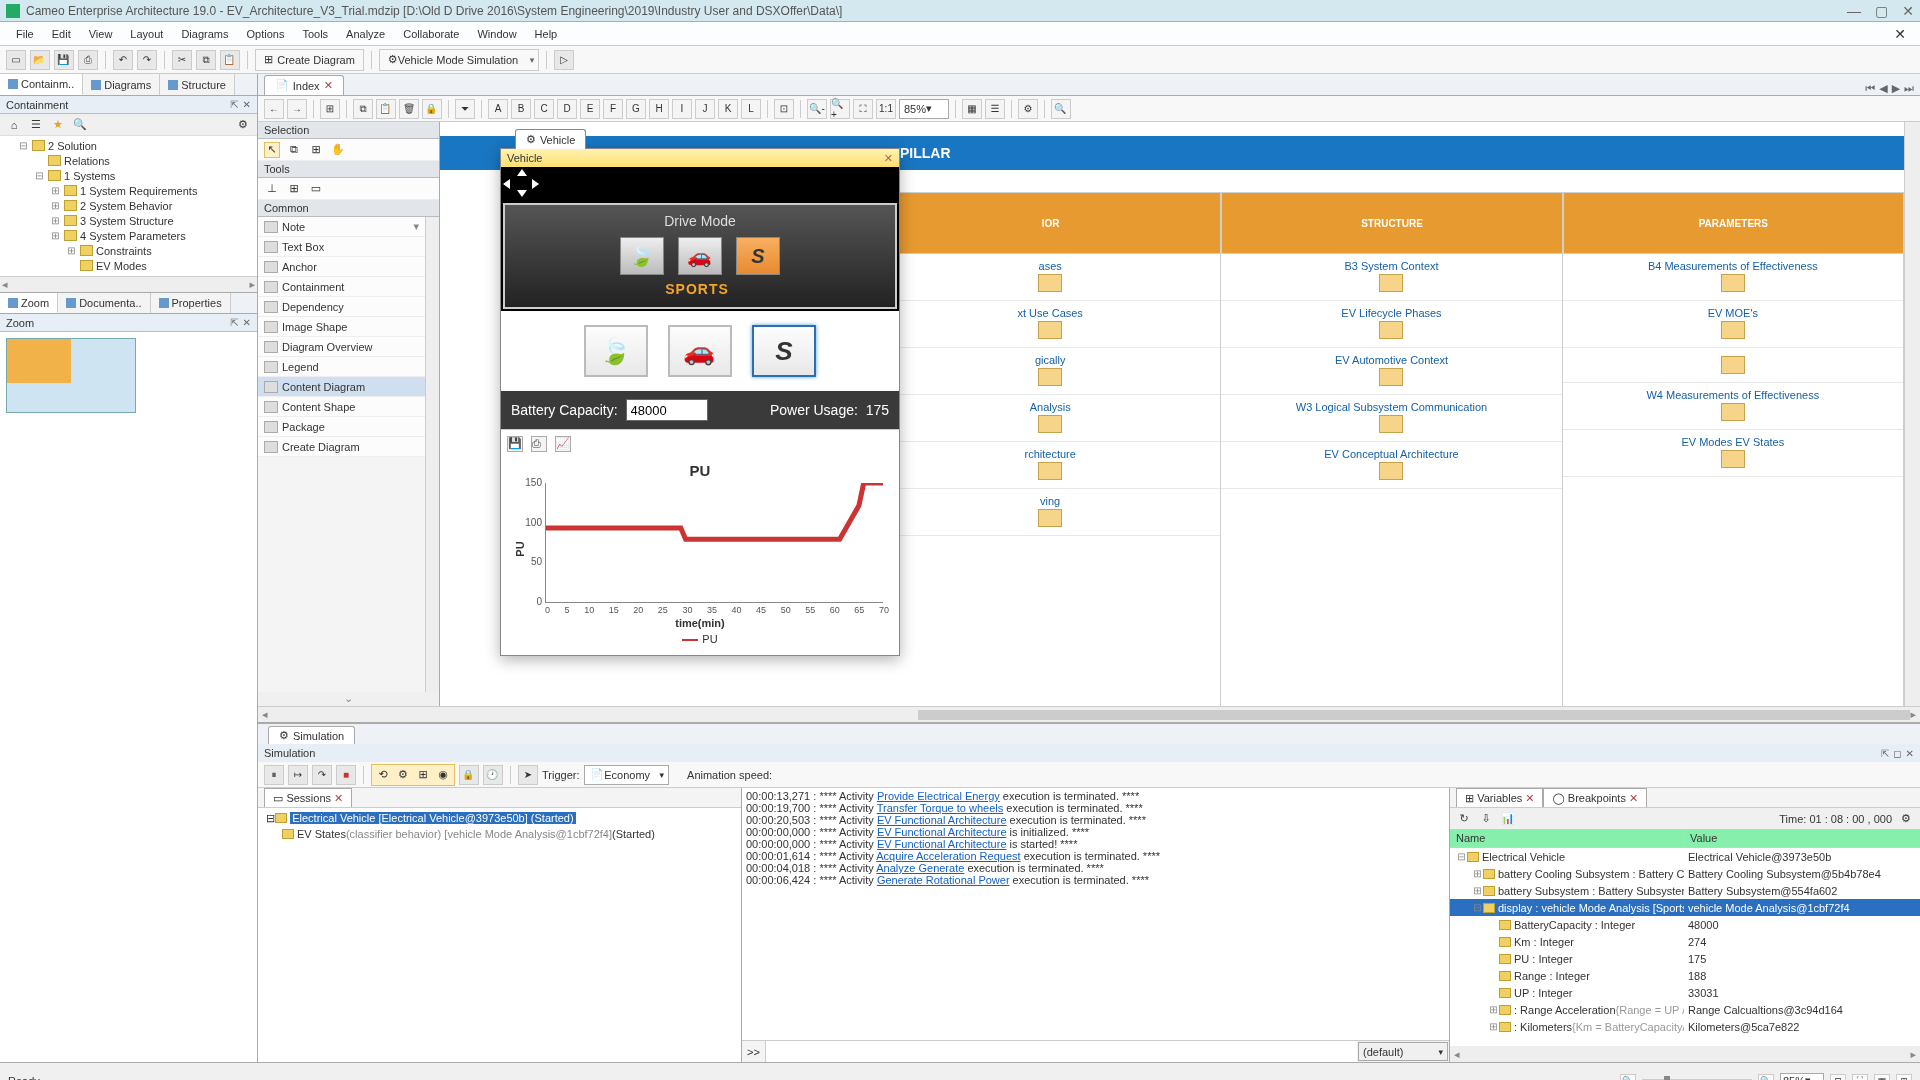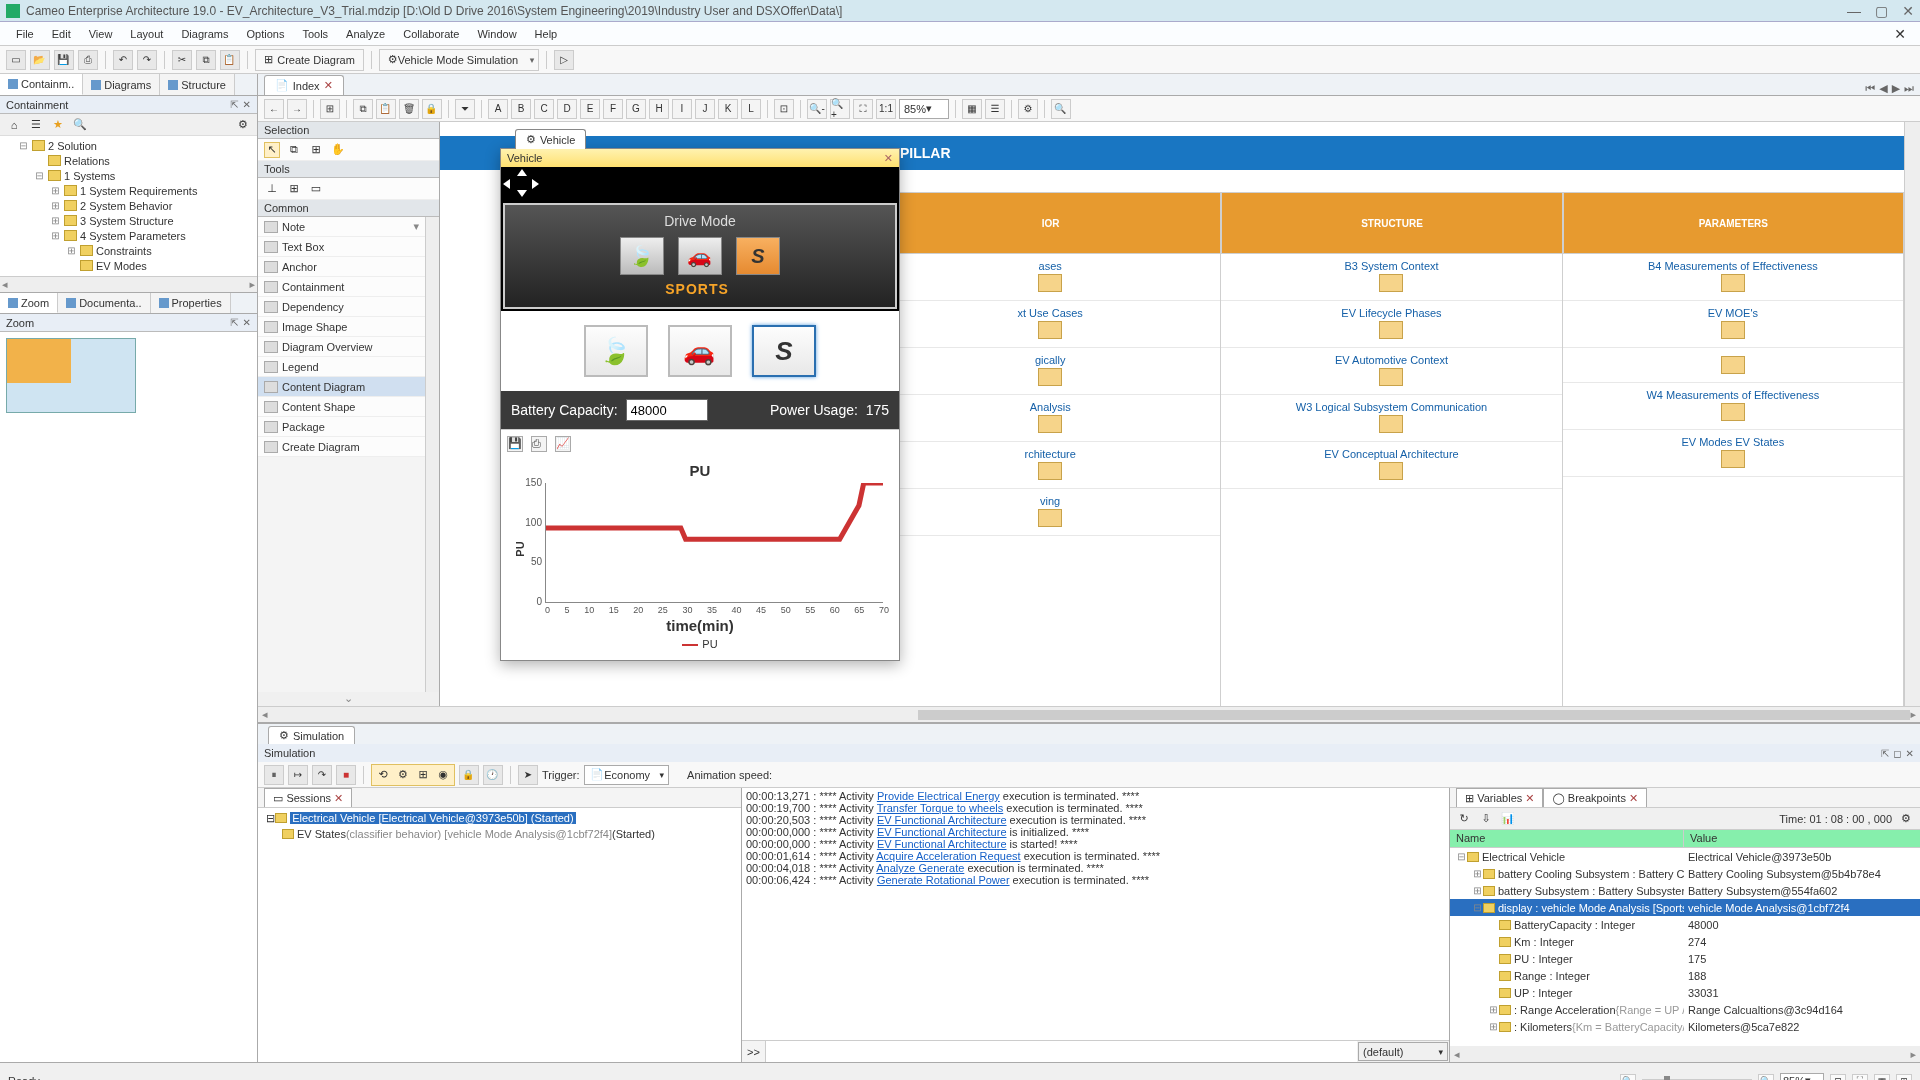--- a/index.html
+++ b/index.html
@@ -118,21 +118,21 @@
 .metrics { background:#3a3a3a; color:#fff; display:flex; align-items:center; padding:8px 10px; gap:8px; font-size:14px;}
 .metrics input { width:82px; height:22px; border:1px solid #666; padding:0 4px; font-size:13px;}
 .metrics .pu { margin-left:auto; }
 .chart-bar { display:flex; gap:8px; padding:6px; border-top:1px solid #ccc;}
 .chart-bar .cb { width:16px; height:16px; border:1px solid #aaa; background:#f4f4f4;}
 .chart { padding: 4px 10px 10px; }
 .chart-title { text-align:center; font-weight:bold; font-size:15px;}
 .chart-plot { position:relative; height:120px; margin:4px 6px 2px 34px; border-left:1px solid #888; border-bottom:1px solid #888;}
 .chart-ylab { position:absolute; left:-30px; width:26px; text-align:right; font-size:10px; color:#555;}
 .chart-xaxis { display:flex; justify-content:space-between; font-size:9px; color:#555; margin-left:34px;}
-.chart-xlabel { text-align:center; font-size:15px; font-weight:bold; margin-top:2px;}
+.chart-xlabel { text-align:center; font-size:11px; font-weight:bold; margin-top:2px;}
 .chart-legend { text-align:center; font-size:11px; margin-top:4px;}
 .chart-legend .sw { display:inline-block; width:16px; height:2px; background:#c33; vertical-align:middle; margin-right:4px;}
 .chart-pu { position:absolute; left:-34px; top:50%; transform:rotate(-90deg); font-size:11px; font-weight:bold;}
 
 .canvas-hscroll { height:16px; background:#eee; border-top:1px solid #ccc; display:flex; align-items:center; padding:0 4px; color:#888;}
 .canvas-hscroll .thumb { margin-left:auto; width:60%; height:10px; background:#ccc;}
 
 
 .sim-area { border-top: 2px solid #aaa; display:flex; flex-direction:column; flex: 0 0 340px; }
 .sim-tab { height:20px; background:#eef2f6; display:flex; align-items:flex-end; padding-left:10px;}

